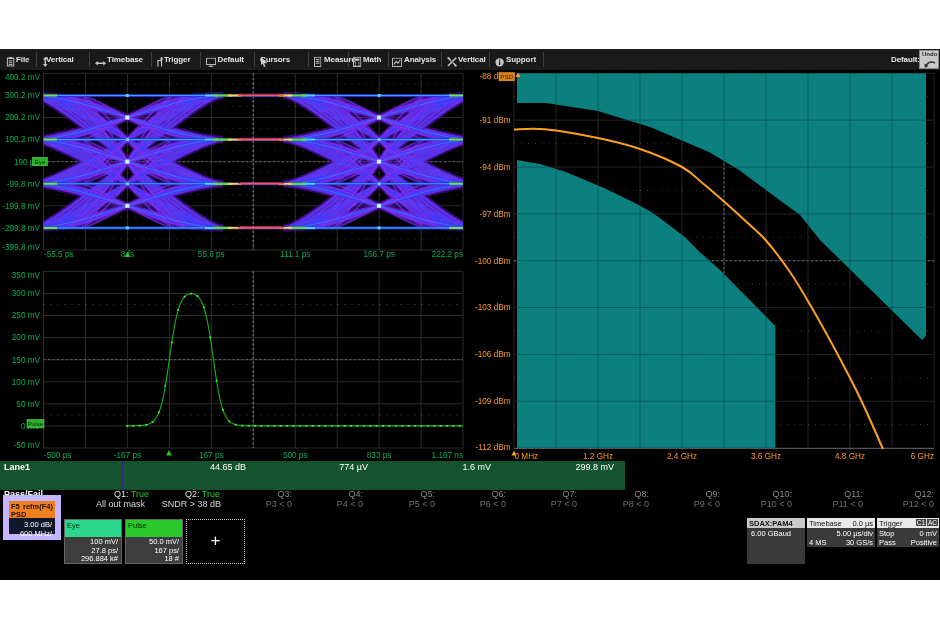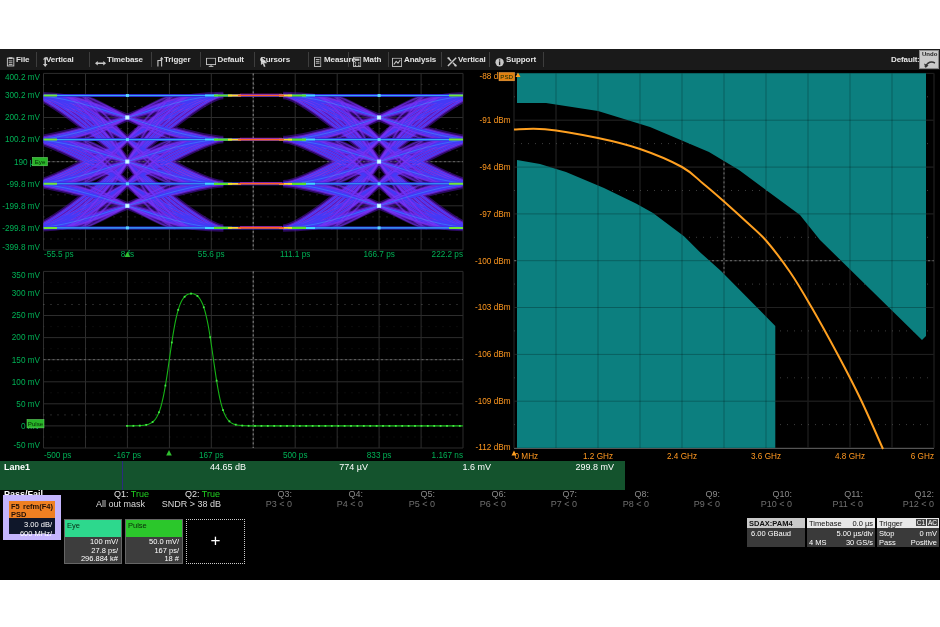--- a/index.html
+++ b/index.html
@@ -493,21 +493,21 @@
 <div class="abs" style="left:125px;top:519px;width:58px;height:45px;border:1px solid #666;background:#3d3d3d">
  <div class="abs" style="left:0;top:0;width:100%;height:17px;background:#2bc72b;color:#0a2a0a;font-size:7.5px">
         <span class="abs" style="left:2px;top:1px">Pulse</span>
       </div>
  <div class="abs" style="right:3px;top:18px;font-size:7.5px;color:#fff;text-align:right;line-height:8.7px">50.0 mV/<br>167 ps/<br>18 #</div>
 </div>
 <div class="abs" style="left:186px;top:519px;width:59px;height:45px;border:1px dotted #ccc;background:#000;color:#fff">
  <span class="abs" style="left:50%;top:50%;transform:translate(-50%,-54%);font-size:17px;font-weight:normal">+</span>
 </div>
 
-<div class="abs" style="left:747px;top:518px;width:58px;height:29px;background:#3a3a3a;font-size:7.5px">
+<div class="abs" style="left:747px;top:518px;width:58px;height:46px;background:#3a3a3a;font-size:7.5px">
  <div class="abs" style="left:0;top:0;width:100%;height:9.6px;background:#c9c9c9;color:#111">
         <span class="abs" style="left:2px;top:1px;font-weight:bold">SDAX:PAM4</span>
       </div>
  <span class="abs" style="left:4px;top:11px;color:#fff">6.00 GBaud</span>
 </div>
 <div class="abs" style="left:807px;top:518px;width:68px;height:29px;background:#3a3a3a;font-size:7.5px;color:#fff">
  <div class="abs" style="left:0;top:0;width:100%;height:9.6px;background:#e8e8e8;color:#111">
         <span class="abs" style="left:2px;top:1px">Timebase</span>
         <span class="abs" style="right:2px;top:1px">0.0 µs</span>
       </div>

